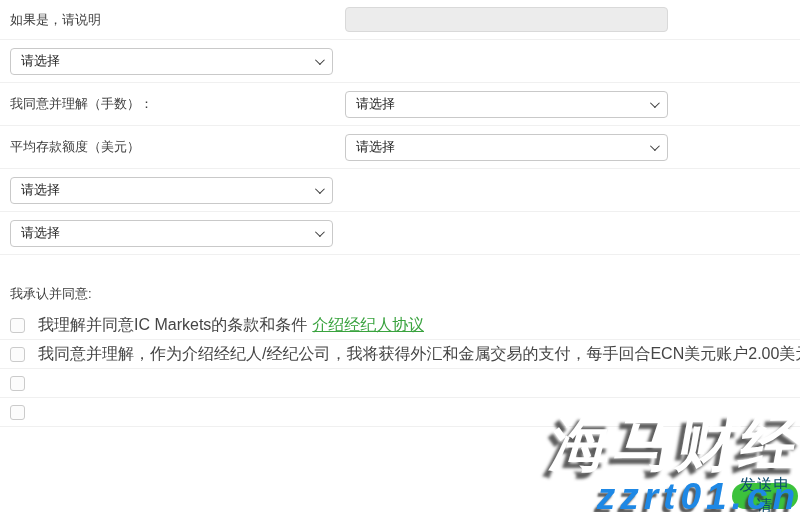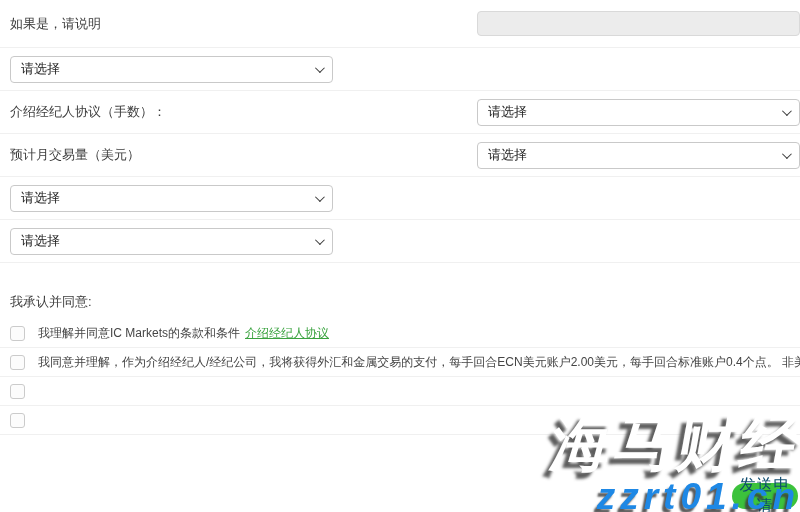--- a/index.html
+++ b/index.html
@@ -2,30 +2,30 @@
 <html><head>
 <meta charset="utf-8">
 <style>
   * { margin:0; padding:0; box-sizing:border-box; }
   html,body { width:800px; height:512px; }
   body { font-family:"Liberation Sans","DejaVu Sans",sans-serif; background:#fff; }
   .page { position:relative; width:800px; height:512px; overflow:hidden; background:#fff; }
 
   
   .form-row { display:flex; align-items:center; height:43px; border-bottom:1px solid #f0f0f0; padding-left:10px; }
-  .form-row.first { height:48px;gap:48px; }
+  .form-row.first { height:40px;gap:48px; }
   .form-label { flex:1; font-size:13px; color:#3c3c3c; }
-  .field-wrap { width:323px; }
+  .field-wrap { width:323px; margin-right:132px; }
   .text-input { width:100%; height:25px; background:#ececec; border:1px solid #d9d9d9; border-radius:4px; outline:none; padding:0 8px; font-size:13px; font-family:inherit; }
   .select-box { height:27px; background:#fff; border:1px solid #c9c9c9; border-radius:4px; display:flex; align-items:center; justify-content:space-between; padding:0 10px; font-size:13px; color:#222; cursor:pointer; }
   .chevron { width:7px; height:7px; border-right:1.6px solid #3c3c3c; border-bottom:1.6px solid #3c3c3c; transform:rotate(45deg) translateY(-2px); flex:none; }
 
   
   .agree-heading { padding:30px 10px 9px 10px; font-size:13px; color:#3c3c3c; }
-  .agree-item { display:flex; align-items:center; gap:13px; padding-left:10px; height:29px; border-bottom:1px solid #f0f0f0; font-size:12px; color:#454545; white-space:nowrap; overflow:hidden; }
+  .agree-item { display:flex; align-items:center; gap:13px; padding-left:10px; height:29px; border-bottom:1px solid #f0f0f0; font-size:16px; color:#454545; white-space:nowrap; overflow:hidden; }
   .agree-item.first-item { height:28px; }
   .agree-item.last-item { height:45px; }
   .checkbox { width:15px; height:15px; border:1px solid #cbcbcb; border-radius:3px; background:#fcfcfc; flex:none; cursor:pointer; }
   .agree-text { overflow:hidden; }
   .agree-link { color:#3aa33f; text-decoration:underline; margin-left:5px; cursor:pointer; }
 
   
   .wm-title { position:absolute; top:403px; right:-4px; z-index:4; font-size:61px; font-weight:bold; color:#fff; letter-spacing:2px; white-space:nowrap; transform:skewX(-10deg); text-shadow:-5px 6px 3px rgba(78,78,78,0.92); pointer-events:none; }
   .wm-site { position:absolute; top:476px; right:0; z-index:6; font-size:37px; font-weight:bold; font-style:italic; color:#1e88e5; letter-spacing:5px; white-space:nowrap; text-shadow:-3px 4px 2px rgba(62,62,62,0.85); pointer-events:none; }
   .send-button { position:absolute; top:483px; right:2px; z-index:3; width:66px; height:26px; border:none; border-radius:13px; background:#3cc23c; color:#0c4a6e; font-size:16px; font-family:Liberation Sans, sans-serif; display:flex; align-items:center; justify-content:center; letter-spacing:1px; cursor:pointer; }
@@ -45,31 +45,31 @@
   <div class="form-row">
     <div class="field-wrap">
       <div class="select-box">
         <span>请选择</span>
         <span class="chevron"></span>
       </div>
     </div>
   </div>
 
   <div class="form-row">
-    <div class="form-label">介绍经纪人协议（手数）：</div>
+    <div class="form-label">我同意并理解（手数）：</div>
     <div class="field-wrap">
       <div class="select-box">
         <span>请选择</span>
         <span class="chevron"></span>
       </div>
     </div>
   </div>
 
   <div class="form-row">
-    <div class="form-label">预计月交易量（美元）</div>
+    <div class="form-label">平均存款额度（美元）</div>
     <div class="field-wrap">
       <div class="select-box">
         <span>请选择</span>
         <span class="chevron"></span>
       </div>
     </div>
   </div>
 
   <div class="form-row">
     <div class="field-wrap">

